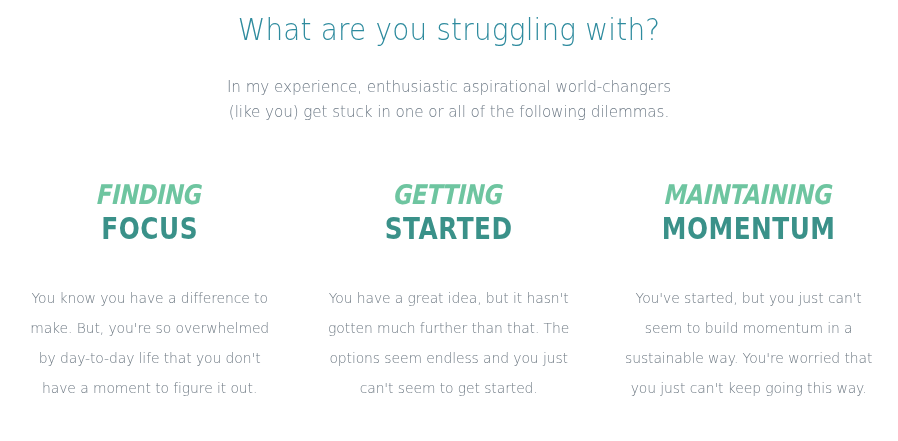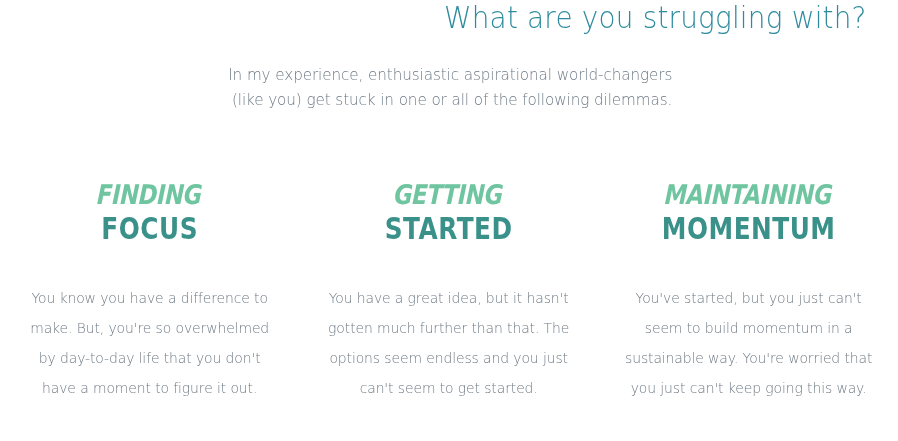--- a/index.html
+++ b/index.html
@@ -16,21 +16,22 @@
 
   .page {
     width: 898px;
     height: 441px;
     position: relative;
     box-sizing: border-box;
   }
 
   
   .header {
-    text-align: right;
+    text-align: center;
+    padding-top: 12px;
   }
 
   .page-title {
     color: #2e8b9e;
     font-family: "DejaVu Sans", sans-serif;
     font-size: 30px;
     font-weight: 300;
     letter-spacing: 0.2px;
     line-height: 36px;
     margin: 0;

